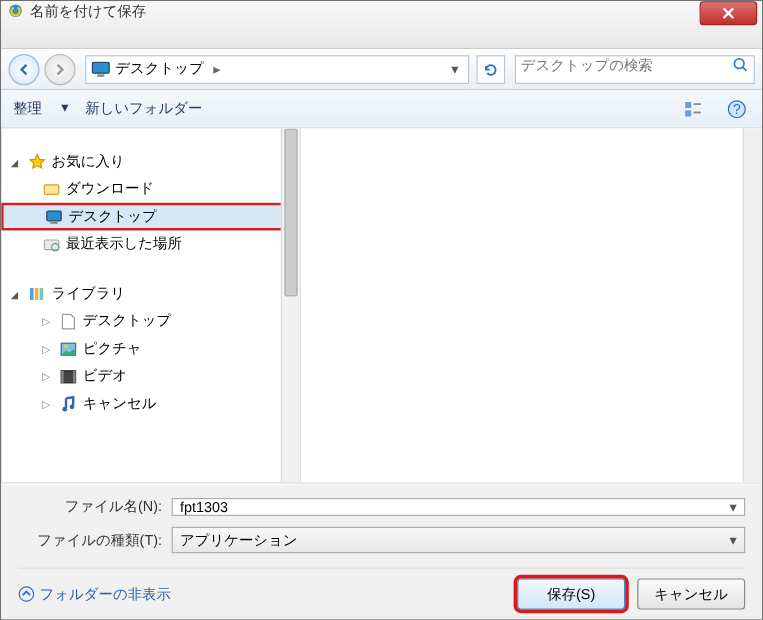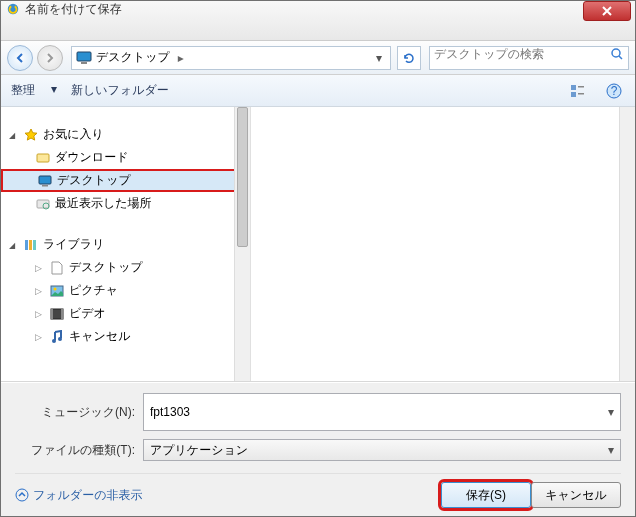--- a/index.html
+++ b/index.html
@@ -41,29 +41,29 @@
   .tree .caret.closed::before{content:"▷"; color:#888;}
   .tree .nicon { width:16px; height:16px; display:flex; align-items:center; justify-content:center;}
   .tree li.child { padding-left: 34px; }
   .tree li.selected { background: #d6e8f7; border: 2px solid #d81b1b; padding-top:1px; padding-bottom:1px; margin-right:-2px;}
   .content { flex: 1; background:#fff; position:relative;}
   .content-scroll { position:absolute; right:0; top:0; bottom:0; width:16px; background:#f0f0f0; border-left:1px solid #ddd;}
 
   .bottom { padding: 10px 14px 8px; background:#f0f0f0; border-top:1px solid #fff;}
   .formrow { display: flex; align-items: center; margin-bottom: 8px; }
   .formrow label { width: 120px; text-align: right; margin-right: 8px; color:#333;}
-  .formrow .field { flex: 1; height: 38px; border: 1px solid #abadb3; background: #fff; padding: 2px 6px; display:flex; align-items:center;}
+  .formrow .field { flex: 1; height: 15px; border: 1px solid #abadb3; background: #fff; padding: 2px 6px; display:flex; align-items:center;}
   .formrow .combo { flex: 1; height: 22px; border: 1px solid #abadb3; background: linear-gradient(#f8f8f8,#e8e8e8); padding: 2px 6px; display: flex; align-items: center; justify-content: space-between; }
   .combo .dd, .field .dd { color:#555; }
 
   .actions { display: flex; align-items: center; margin-top: 12px; padding-top:8px; border-top:1px solid #e0e0e0;justify-content:space-between;}
   .actions .hide { display:flex; align-items:center; gap:4px; color:#2a5fa5;}
   .actions .spacer { flex: 1; }
   .actions button { width: 90px; height: 26px; border: 1px solid #8a8a8a; background: linear-gradient(#f9f9f9,#e4e4e4); border-radius:3px; }
-  .actions .save { border: 1px solid #3a8ed0; outline:3px solid #d81b1b; background:linear-gradient(#f0f7fe,#d4e7f7); }
+  .actions .save { border: 1px solid #3a8ed0; outline:3px solid #d81b1b; margin-right:10px; background:linear-gradient(#f0f7fe,#d4e7f7); }
   svg { display:block; }
 </style>
 </head>
 <body>
 
 <div class="window">
 
   <div class="titlebar">
     <span class="tb-icon">
       <svg width="14" height="14" viewBox="0 0 16 16">
@@ -239,21 +239,21 @@
           <div class="thumb"></div>
         </div>
     </div>
     <div class="content">
       <div class="content-scroll"></div>
     </div>
   </div>
 
   <div class="bottom">
     <div class="formrow">
-      <label>ミュージック(N):</label>
+      <label>ファイル名(N):</label>
       <div class="field">
         <span style="flex:1">fpt1303</span>
         <span class="dd">▾</span>
       </div>
     </div>
     <div class="formrow">
       <label>ファイルの種類(T):</label>
       <div class="combo">
         <span>アプリケーション</span>
         <span class="dd">▾</span>

